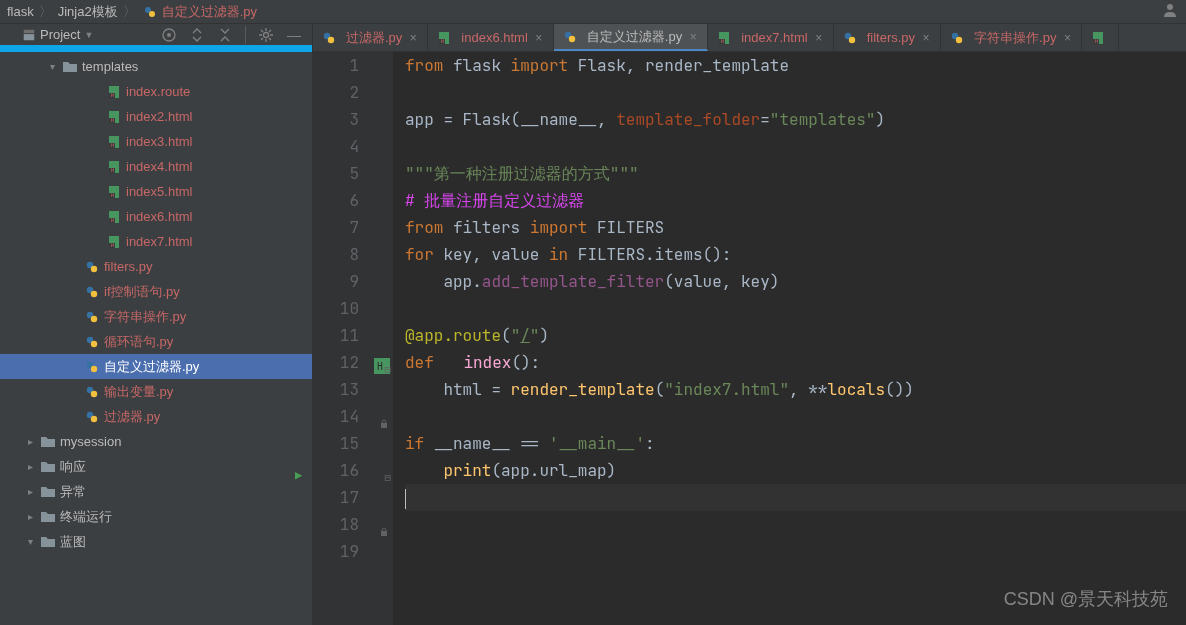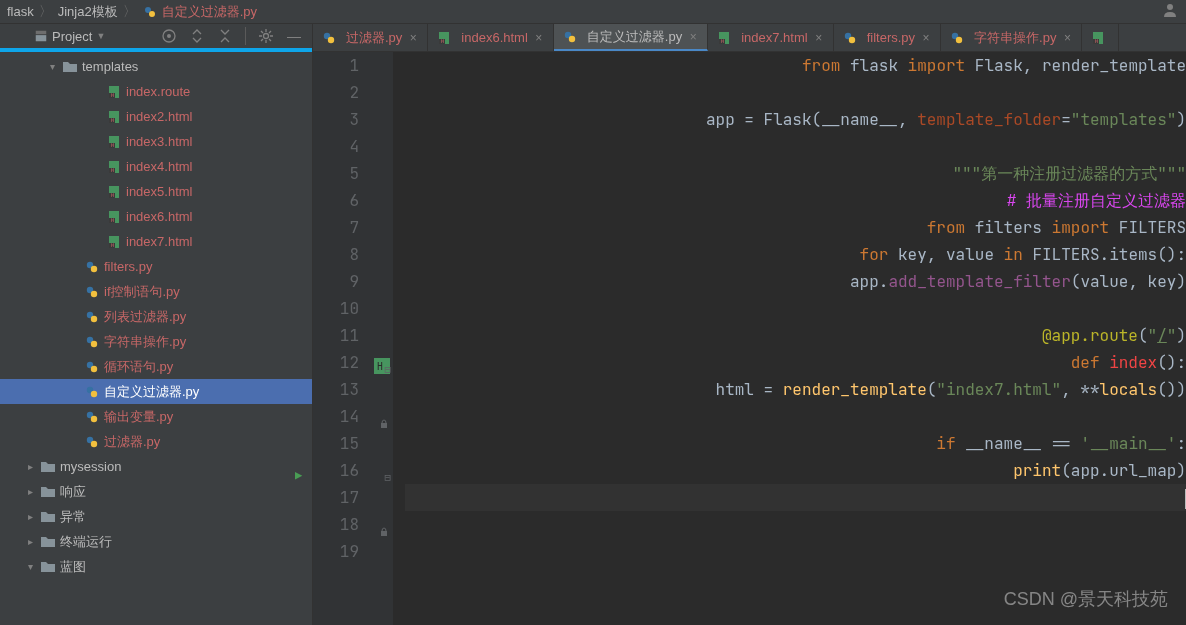--- a/index.html
+++ b/index.html
@@ -28,22 +28,22 @@
 .main { display: flex; height: calc(100% - 24px); }
 .sidebar {
   width: 313px;
   background: #3c3f41;
   border-right: 1px solid #323232;
   display: flex; flex-direction: column;
 }
 .sidebar-header {
   display: flex; align-items: center;
   height: 28px;
-  padding: 0 4px 0 28px;
-  border-bottom: 4px solid #0ea5e9;
+  padding: 0 4px 0 16px;
+  border-bottom: 7px solid #0ea5e9;
 }
 .proj-btn { display:flex; align-items:center; gap:4px; color:#bbb; padding:2px 6px; }
 .sidebar-tool-icons { margin-left:auto; display:flex; gap:12px; align-items:center; padding-right:6px; }
 .tool-ic { width:16px; height:16px; display:flex; align-items:center; justify-content:center; color:#808080; }
 .tool-sep { width:1px; height:18px; background:#5a5a5a; }
 
 .tree { flex:1; overflow:auto; padding-top:2px; }
 .tree-row {
   display:flex; align-items:center;
   height:25px;
@@ -70,30 +70,30 @@
 }
 .tab.active { background:#4e5254; border-bottom:2px solid #4a88c7; }
 .tab .tx { color: var(--tc, #c76767); }
 .tab-close { color:#808080; font-size:12px; width:12px; text-align:center; }
 
 .code-area { flex:1; display:flex; font-family: "JetBrains Mono","Consolas",monospace; font-size:16px; line-height:27px; }
 .gutter-num { width:58px; text-align:right; color:#606366; padding-right:12px; }
 .gutter-num .ln { height:27px; }
 .gutter-marks { width:22px; background:#313335; position:relative; }
 .mark { position:absolute; left:3px; width:16px; height:16px; }
-.code { flex:1; padding-left:12px; position:relative;text-align:right; }
+.code { flex:1; padding-left:12px; position:relative; }
 .gutter-num { background:#313335; }
 .code-line { height:27px; white-space:pre; color:#a9b7c6; }
 .kw { color:#cc7832; }
 .str { color:#6a8759; }
 .fn { color:#ffc66d; }
 .par { color:#aa4926; }
 .self { color:#94558d; }
 .dec { color:#bbb529; }
-.defname { color:#ef4444; }
+.defname { color:#f9a8d4;margin-left:20px; }
 .cursor-line { background:#323232; }
 .cursor { display:inline-block; width:1px; height:20px; background:#bbb; vertical-align:middle; }
 
 .run-tri { position:absolute; color:#499c54; font-size:12px; }
 .fold { position:absolute; color:#606366; font-size:11px; }
 
 .watermark { position:absolute; right:18px; bottom:14px; color:#d0d0d0; font-size:18px; opacity:0.55; font-family:sans-serif; }
 .bc-red { color:#c76767; }
 </style>
 </head>
@@ -272,30 +272,20 @@
           <span class="tree-label" style="--fc:#c76767">if控制语句.py</span>
         </div>
         <div class="tree-row" style="--indent: 72px;">
           <span class="tree-arrow"></span>
           <span class="icon">
             <svg viewBox="0 0 16 16">
               <circle cx="6" cy="6" r="3.2" fill="#3671a3"></circle>
               <circle cx="10" cy="10" r="3.2" fill="#f2c03e"></circle>
             </svg>
           </span>
-          <span class="tree-label" style="--fc:#c76767">列表过滤器.py</span>
-        </div>
-        <div class="tree-row" style="--indent: 72px;">
-          <span class="tree-arrow"></span>
-          <span class="icon">
-            <svg viewBox="0 0 16 16">
-              <circle cx="6" cy="6" r="3.2" fill="#3671a3"></circle>
-              <circle cx="10" cy="10" r="3.2" fill="#f2c03e"></circle>
-            </svg>
-          </span>
           <span class="tree-label" style="--fc:#c76767">字符串操作.py</span>
         </div>
         <div class="tree-row" style="--indent: 72px;">
           <span class="tree-arrow"></span>
           <span class="icon">
             <svg viewBox="0 0 16 16">
               <circle cx="6" cy="6" r="3.2" fill="#3671a3"></circle>
               <circle cx="10" cy="10" r="3.2" fill="#f2c03e"></circle>
             </svg>
           </span>

